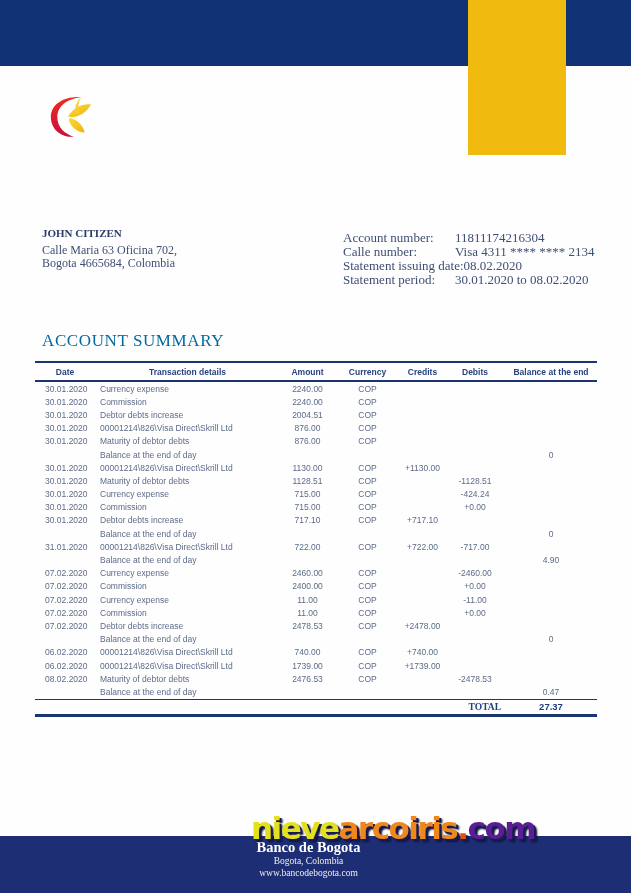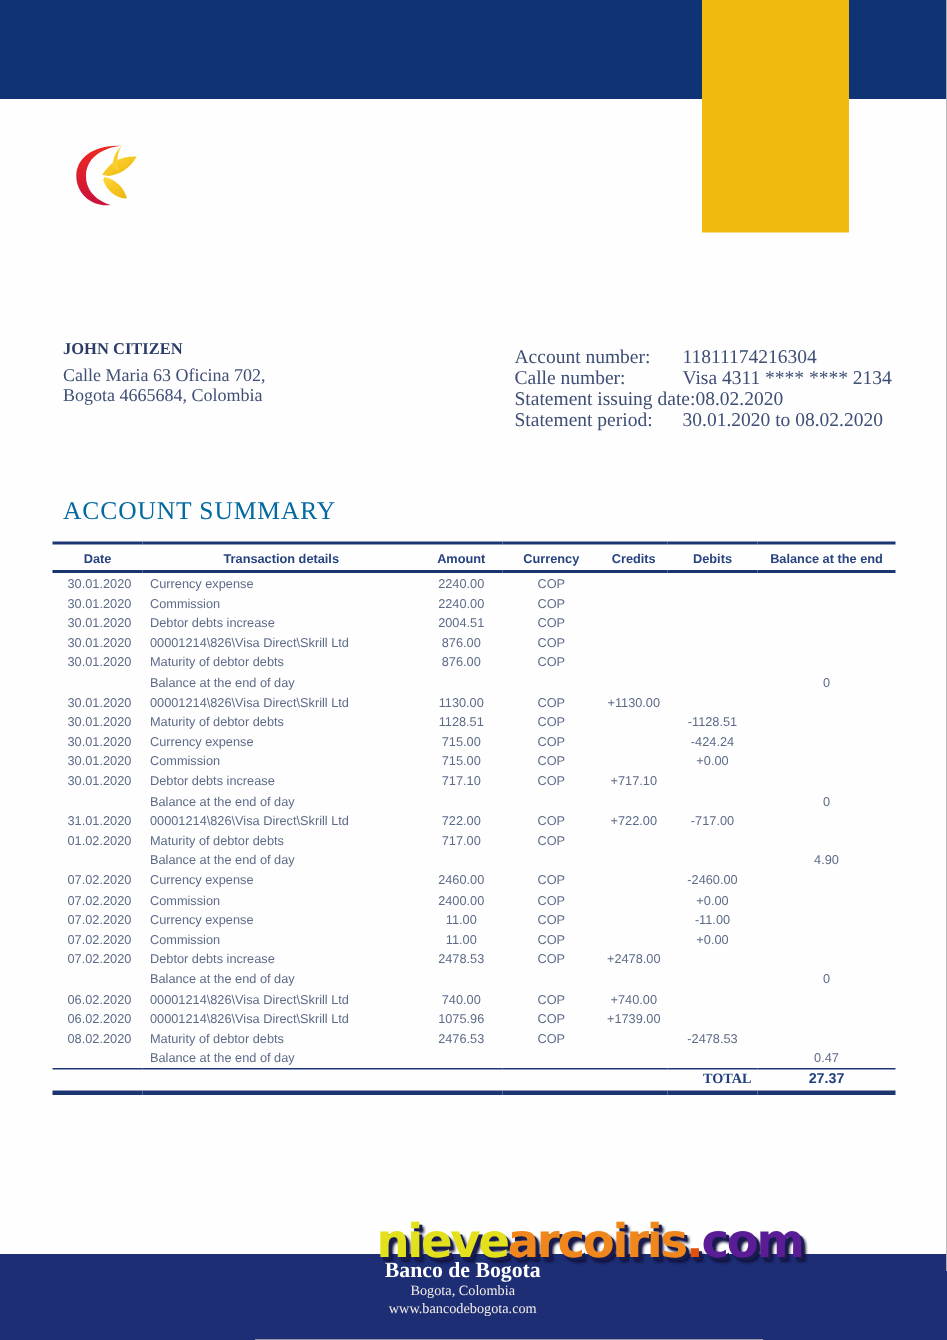--- a/index.html
+++ b/index.html
@@ -245,29 +245,20 @@
         <tr>
           <td class="c0">31.01.2020</td>
           <td class="c1">00001214\826\Visa Direct\Skrill Ltd</td>
           <td class="c2">722.00</td>
           <td class="c3">COP</td>
           <td class="c4">+722.00</td>
           <td class="c5">-717.00</td>
           <td class="c6"></td>
         </tr>
         <tr>
-          <td class="c0">01.02.2020</td>
-          <td class="c1">Maturity of debtor debts</td>
-          <td class="c2">717.00</td>
-          <td class="c3">COP</td>
-          <td class="c4"></td>
-          <td class="c5"></td>
-          <td class="c6"></td>
-        </tr>
-        <tr>
           <td class="c0"></td>
           <td class="c1">Balance at the end of day</td>
           <td class="c2"></td>
           <td class="c3"></td>
           <td class="c4"></td>
           <td class="c5"></td>
           <td class="c6">4.90</td>
         </tr>
         <tr>
           <td class="c0">07.02.2020</td>
@@ -328,21 +319,21 @@
           <td class="c1">00001214\826\Visa Direct\Skrill Ltd</td>
           <td class="c2">740.00</td>
           <td class="c3">COP</td>
           <td class="c4">+740.00</td>
           <td class="c5"></td>
           <td class="c6"></td>
         </tr>
         <tr>
           <td class="c0">06.02.2020</td>
           <td class="c1">00001214\826\Visa Direct\Skrill Ltd</td>
-          <td class="c2">1075.96</td>
+          <td class="c2">1739.00</td>
           <td class="c3">COP</td>
           <td class="c4">+1739.00</td>
           <td class="c5"></td>
           <td class="c6"></td>
         </tr>
         <tr>
           <td class="c0">08.02.2020</td>
           <td class="c1">Maturity of debtor debts</td>
           <td class="c2">2476.53</td>
           <td class="c3">COP</td>

